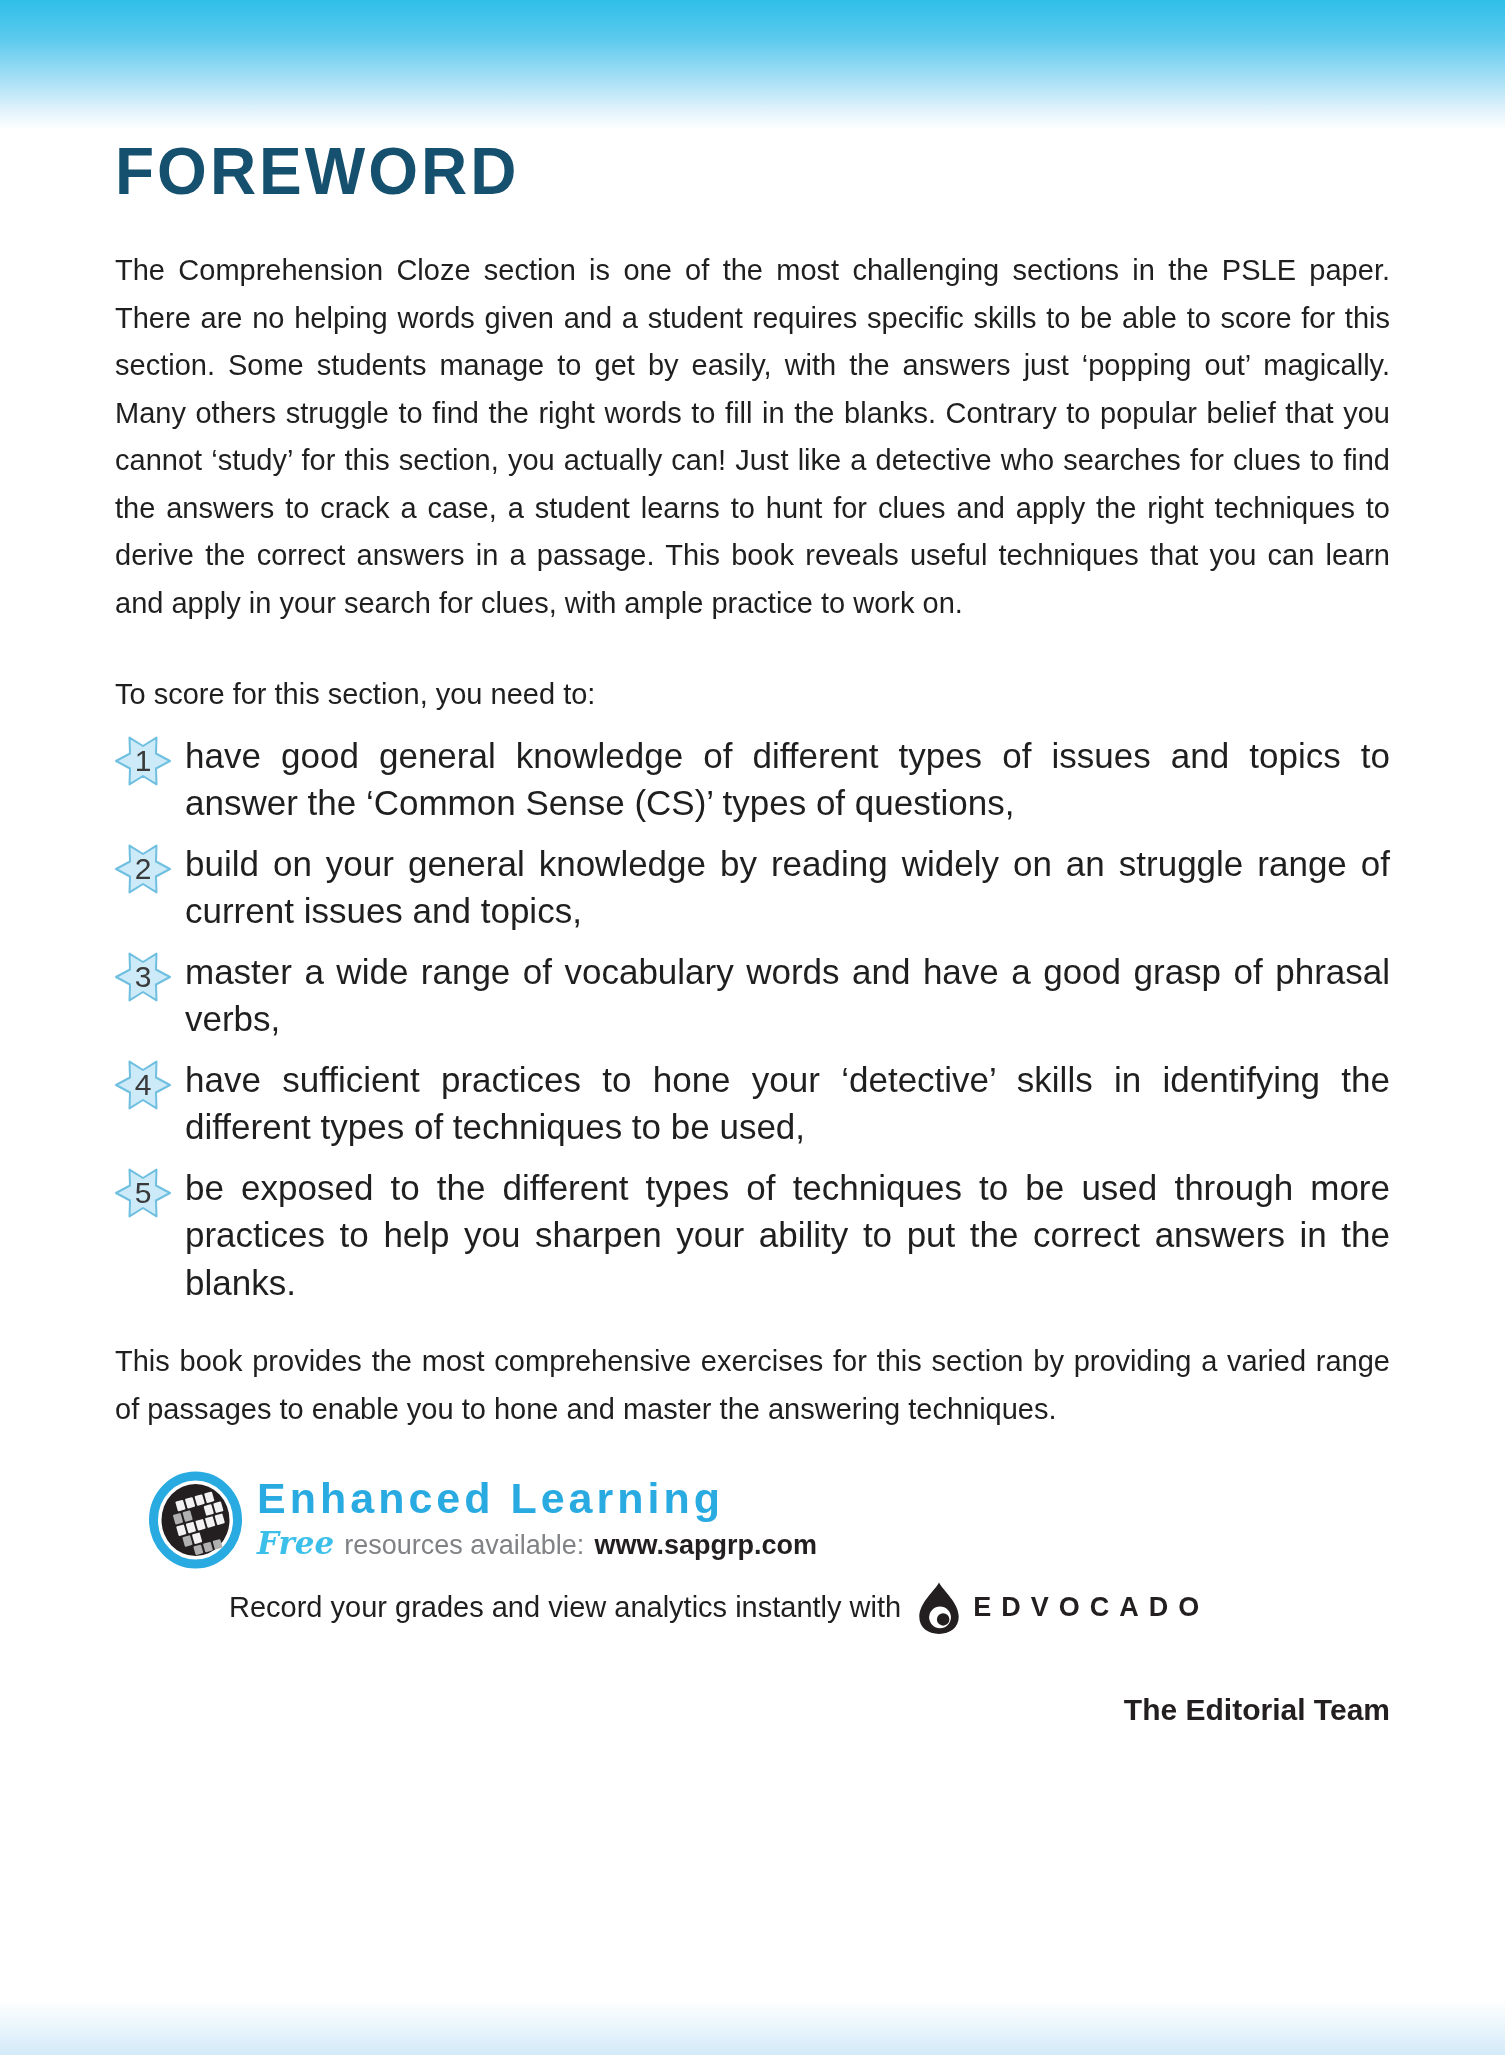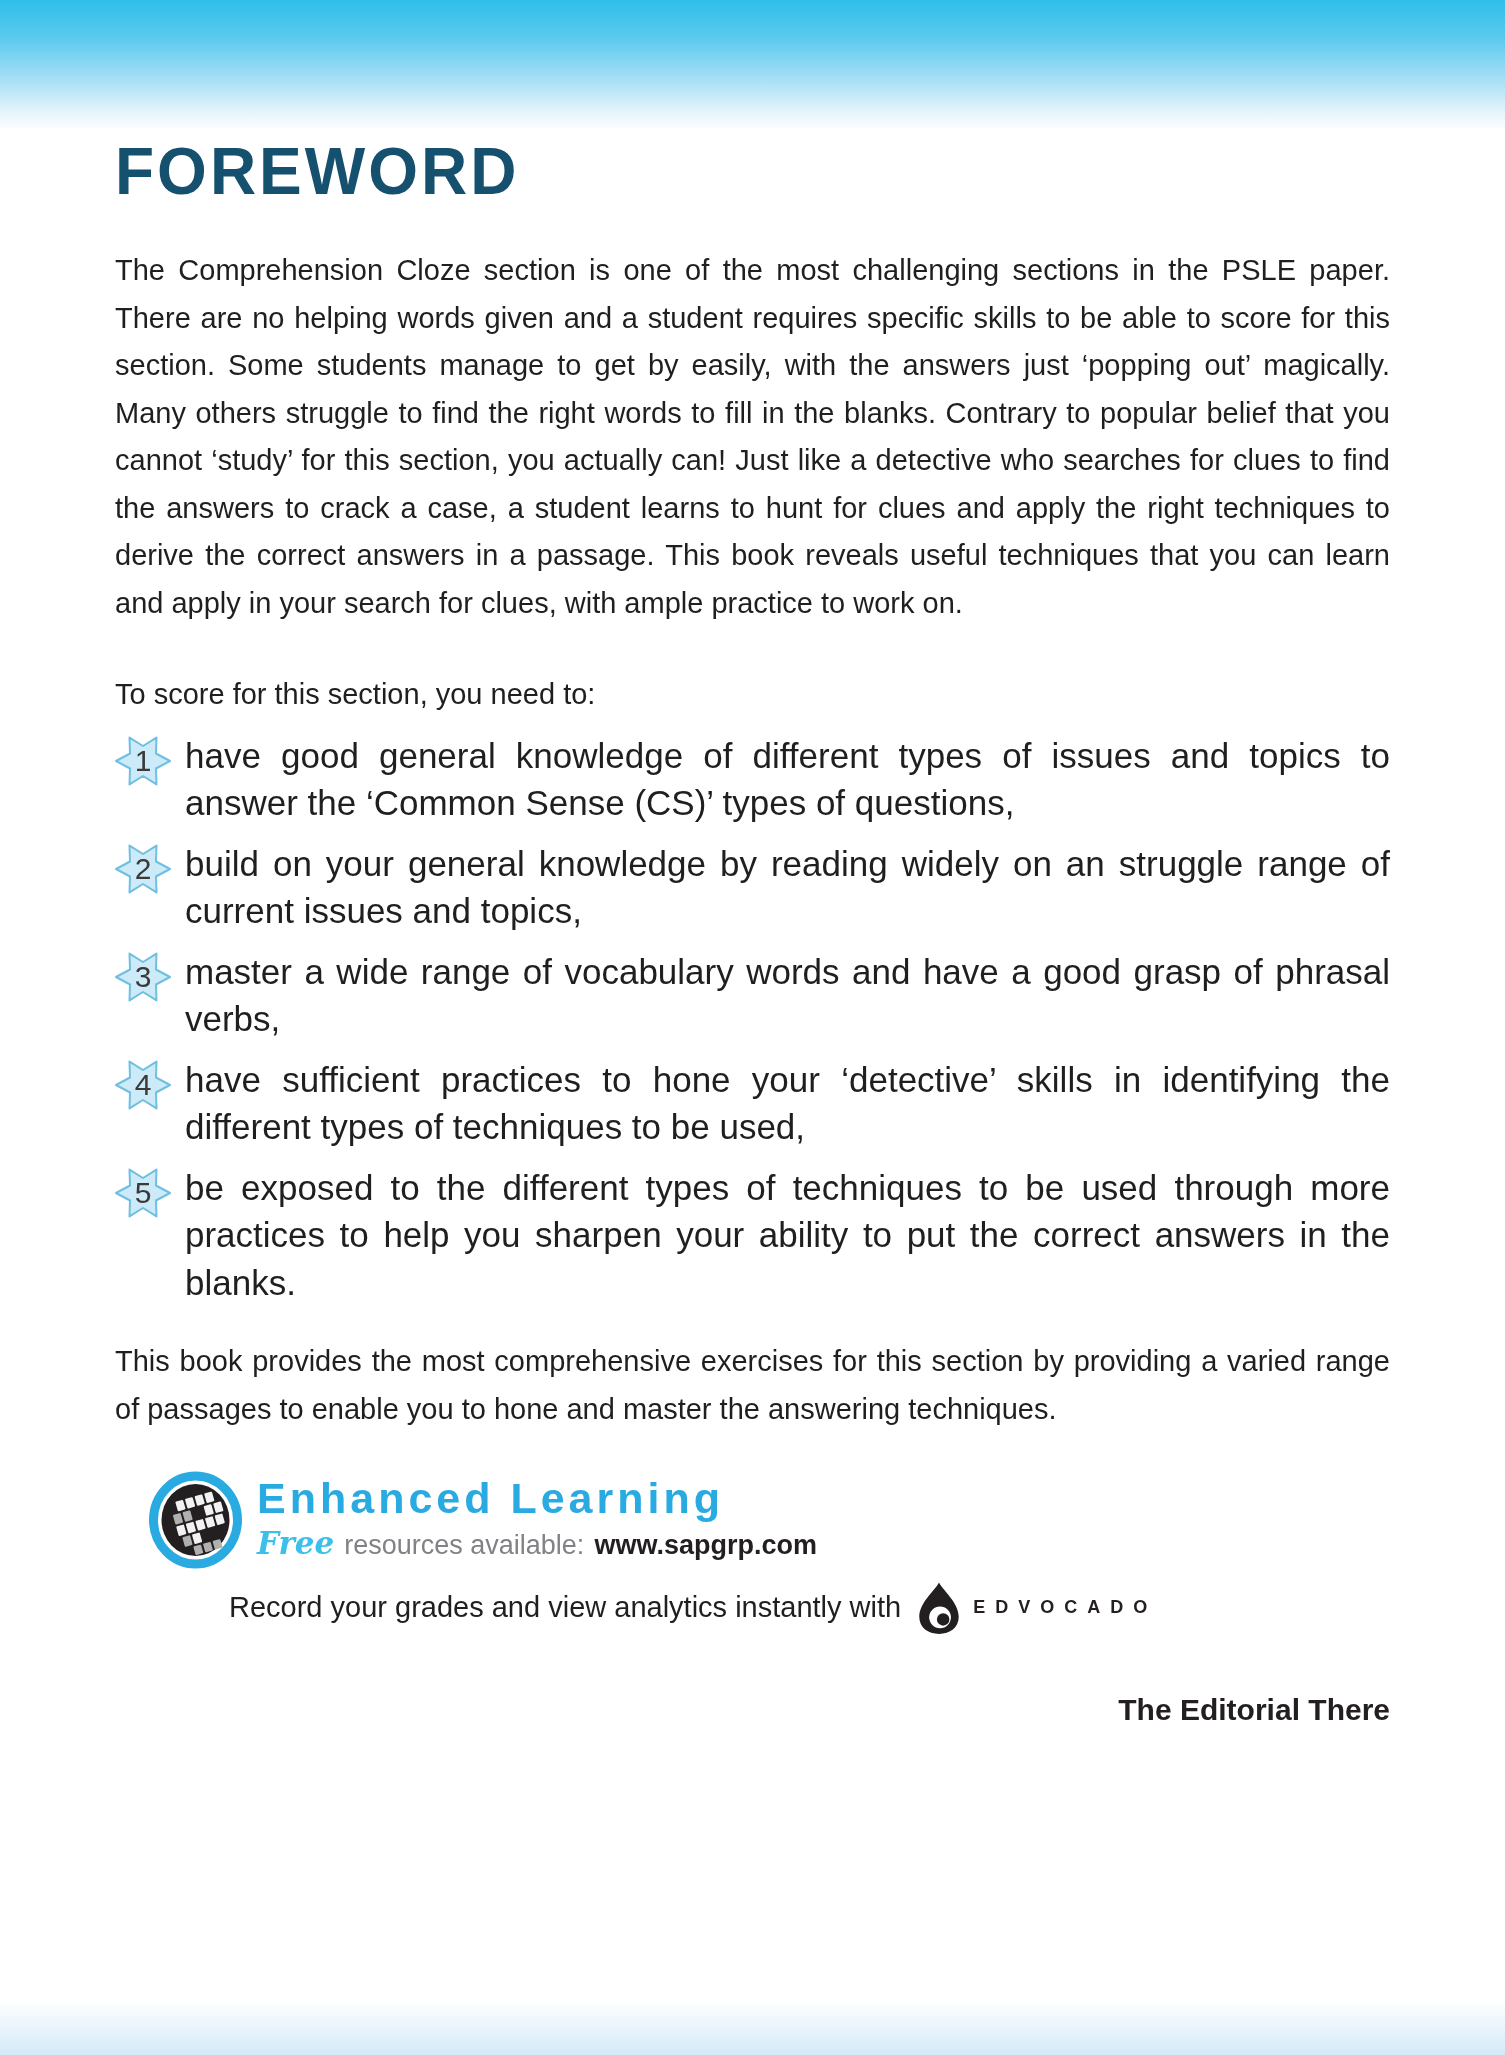--- a/index.html
+++ b/index.html
@@ -68,21 +68,21 @@
     margin-left:130px; margin-top:28px; width:1145px;
     font-size:29px; line-height:47.5px; text-align:justify;
   }
   .record-line {
     margin-left:114px; margin-top:12px;
     font-size:29px; line-height:47.5px;
     display:flex; align-items:center; gap:12px; flex-wrap:nowrap;
   }
   .edvocado-icon { width:44px; height:54px; flex:0 0 44px; margin-left:4px; }
   .edvocado-brand {
-    font-weight:bold; font-size:18px; letter-spacing:10px; color:#231f20;
+    font-weight:bold; font-size:27px; letter-spacing:10px; color:#231f20;
     white-space:nowrap;
   }
   .signature {
     margin-top:58px; text-align:right;
     font-weight:bold; font-size:30px; color:#231f20;
   }
 </style>
 </head>
 <body>
 
@@ -193,17 +193,17 @@
   <div class="record-line">
     <span>Record your grades and view analytics instantly with</span>
     <svg class="edvocado-icon" viewBox="0 0 42 52">
       <path d="M21 1.5 C25.5 10 40 21 40 34.5 C40 45 31.5 51 21 51 C10.5 51 2 45 2 34.5 C2 21 16.5 10 21 1.5 Z" fill="#231f20"></path>
       <circle cx="22" cy="35" r="10.5" fill="#ffffff"></circle>
       <circle cx="25" cy="37" r="6" fill="#231f20"></circle>
     </svg>
     <span class="edvocado-brand">EDVOCADO</span>
   </div>
 
-  <div class="signature">The Editorial There</div>
+  <div class="signature">The Editorial Team</div>
 
 </div>
 
 <div class="bottom-gradient"></div>
 
 </body></html>

